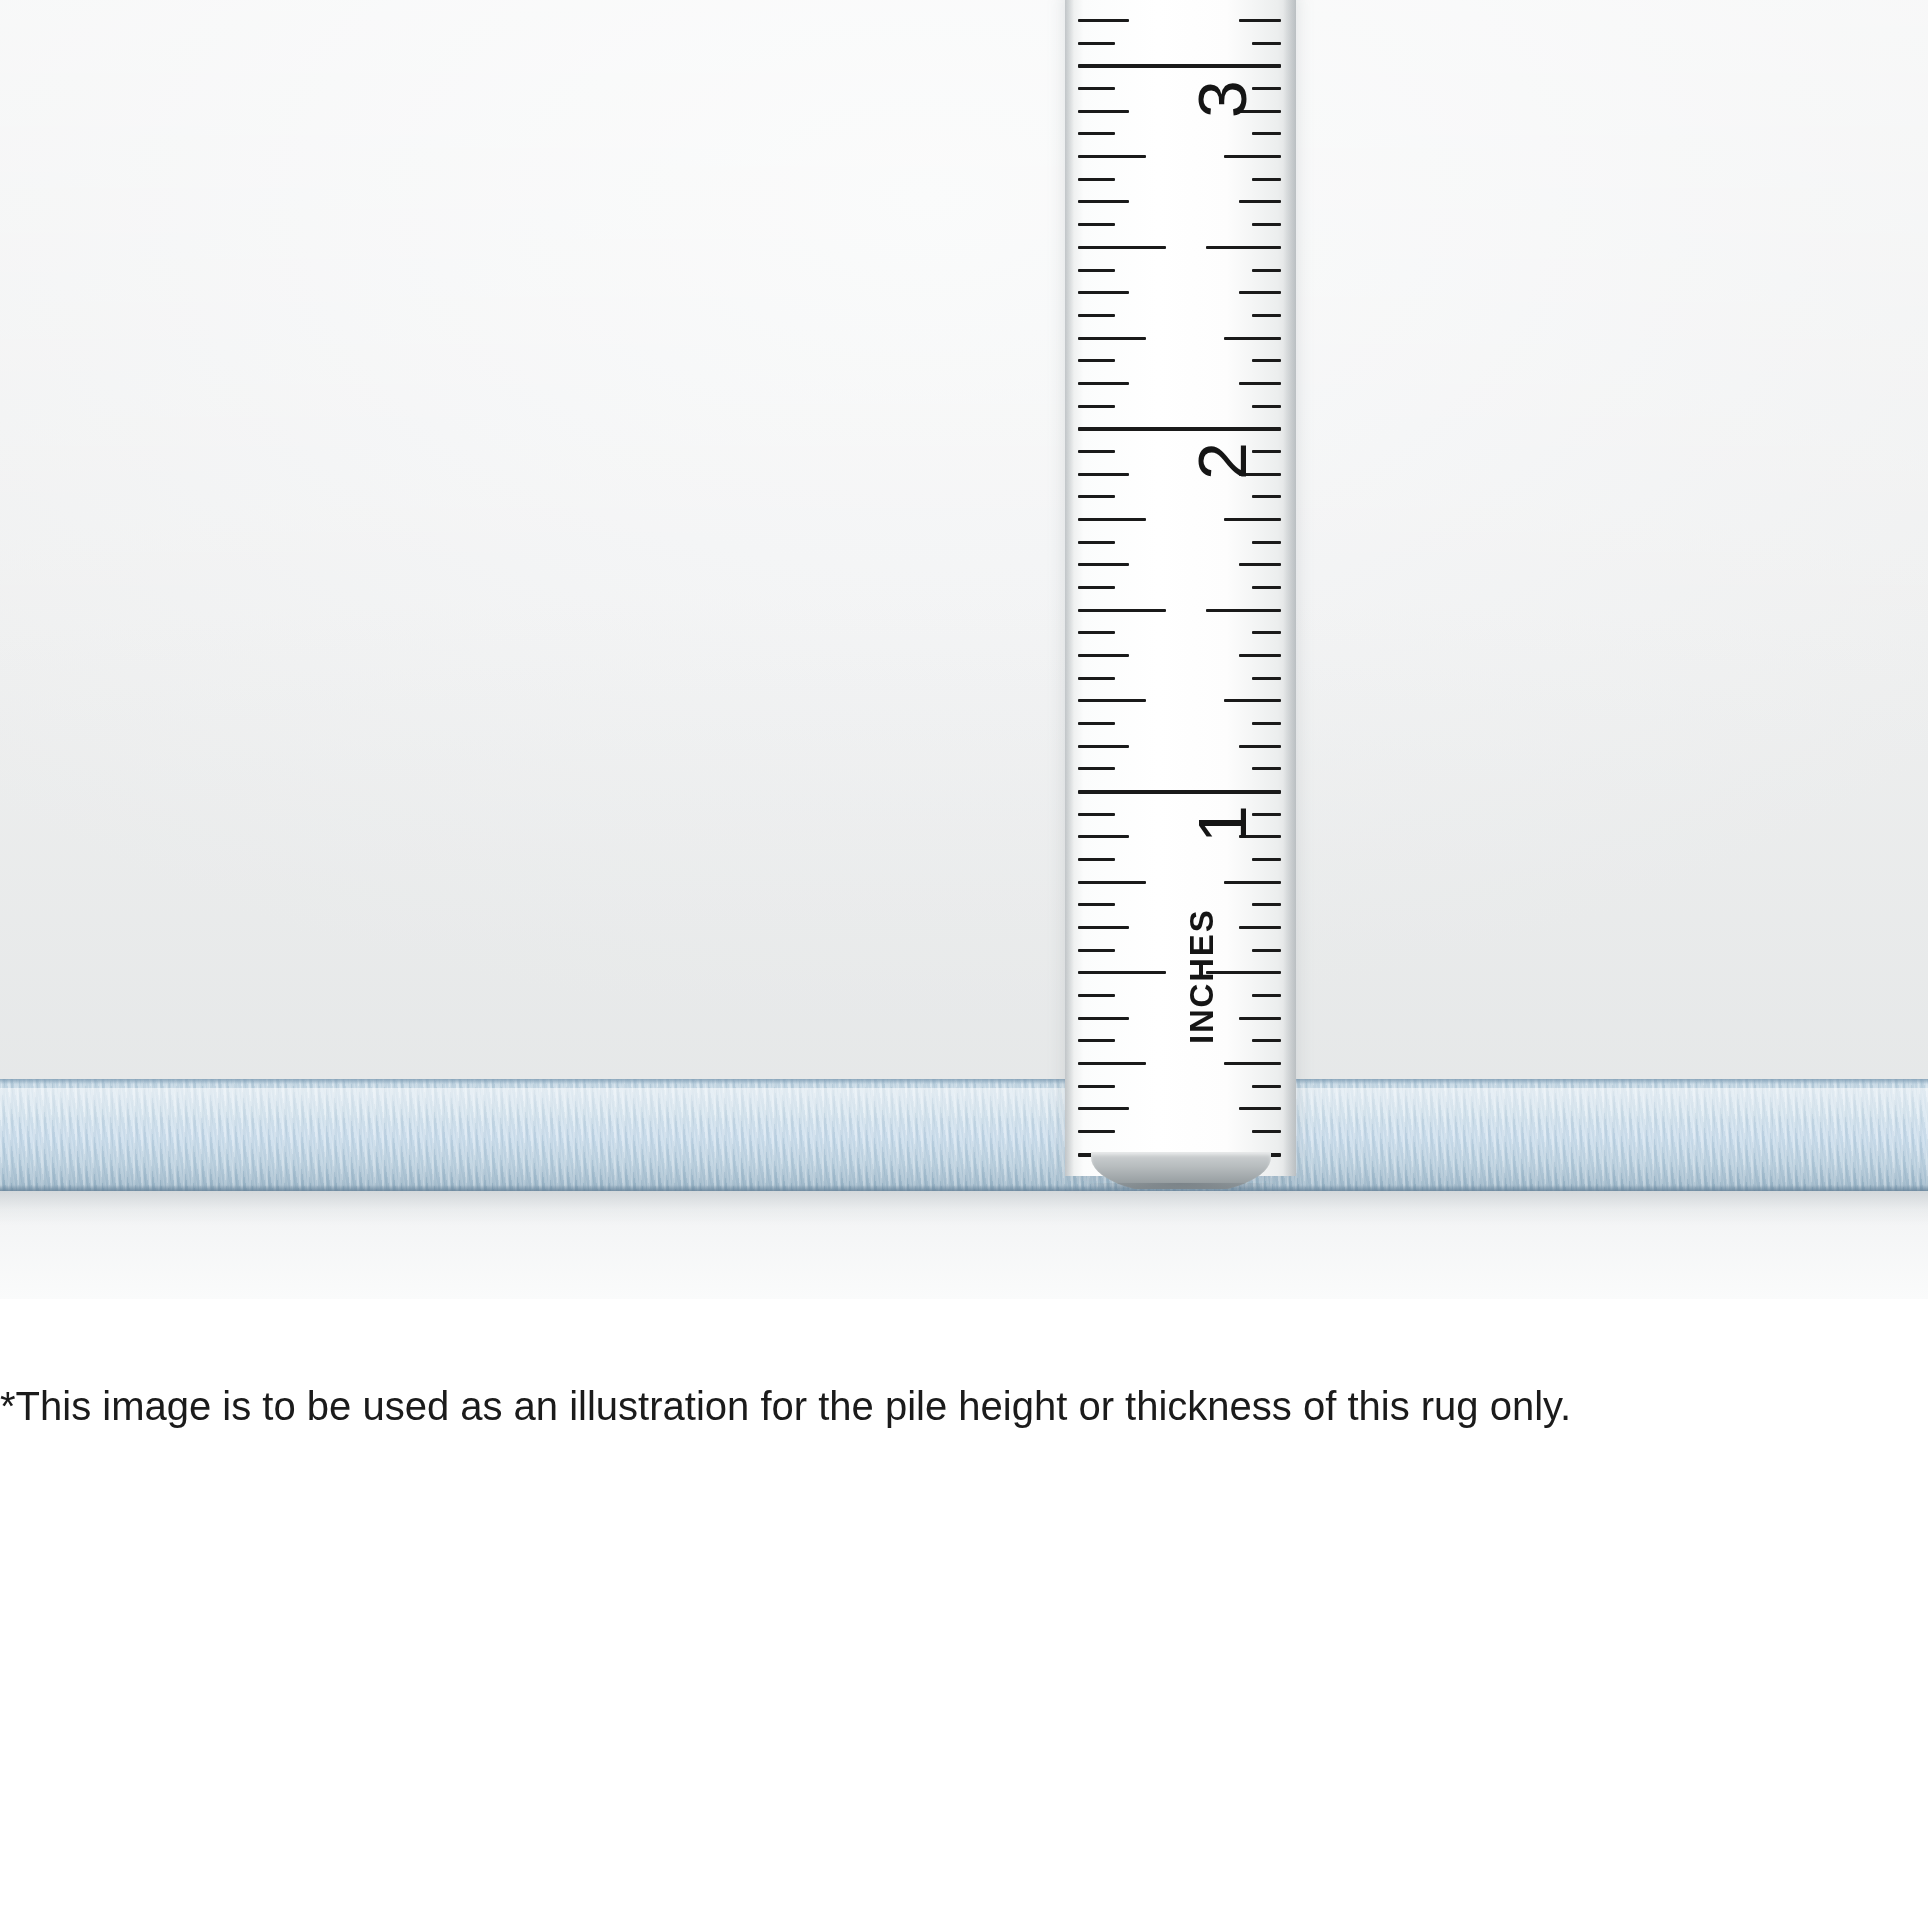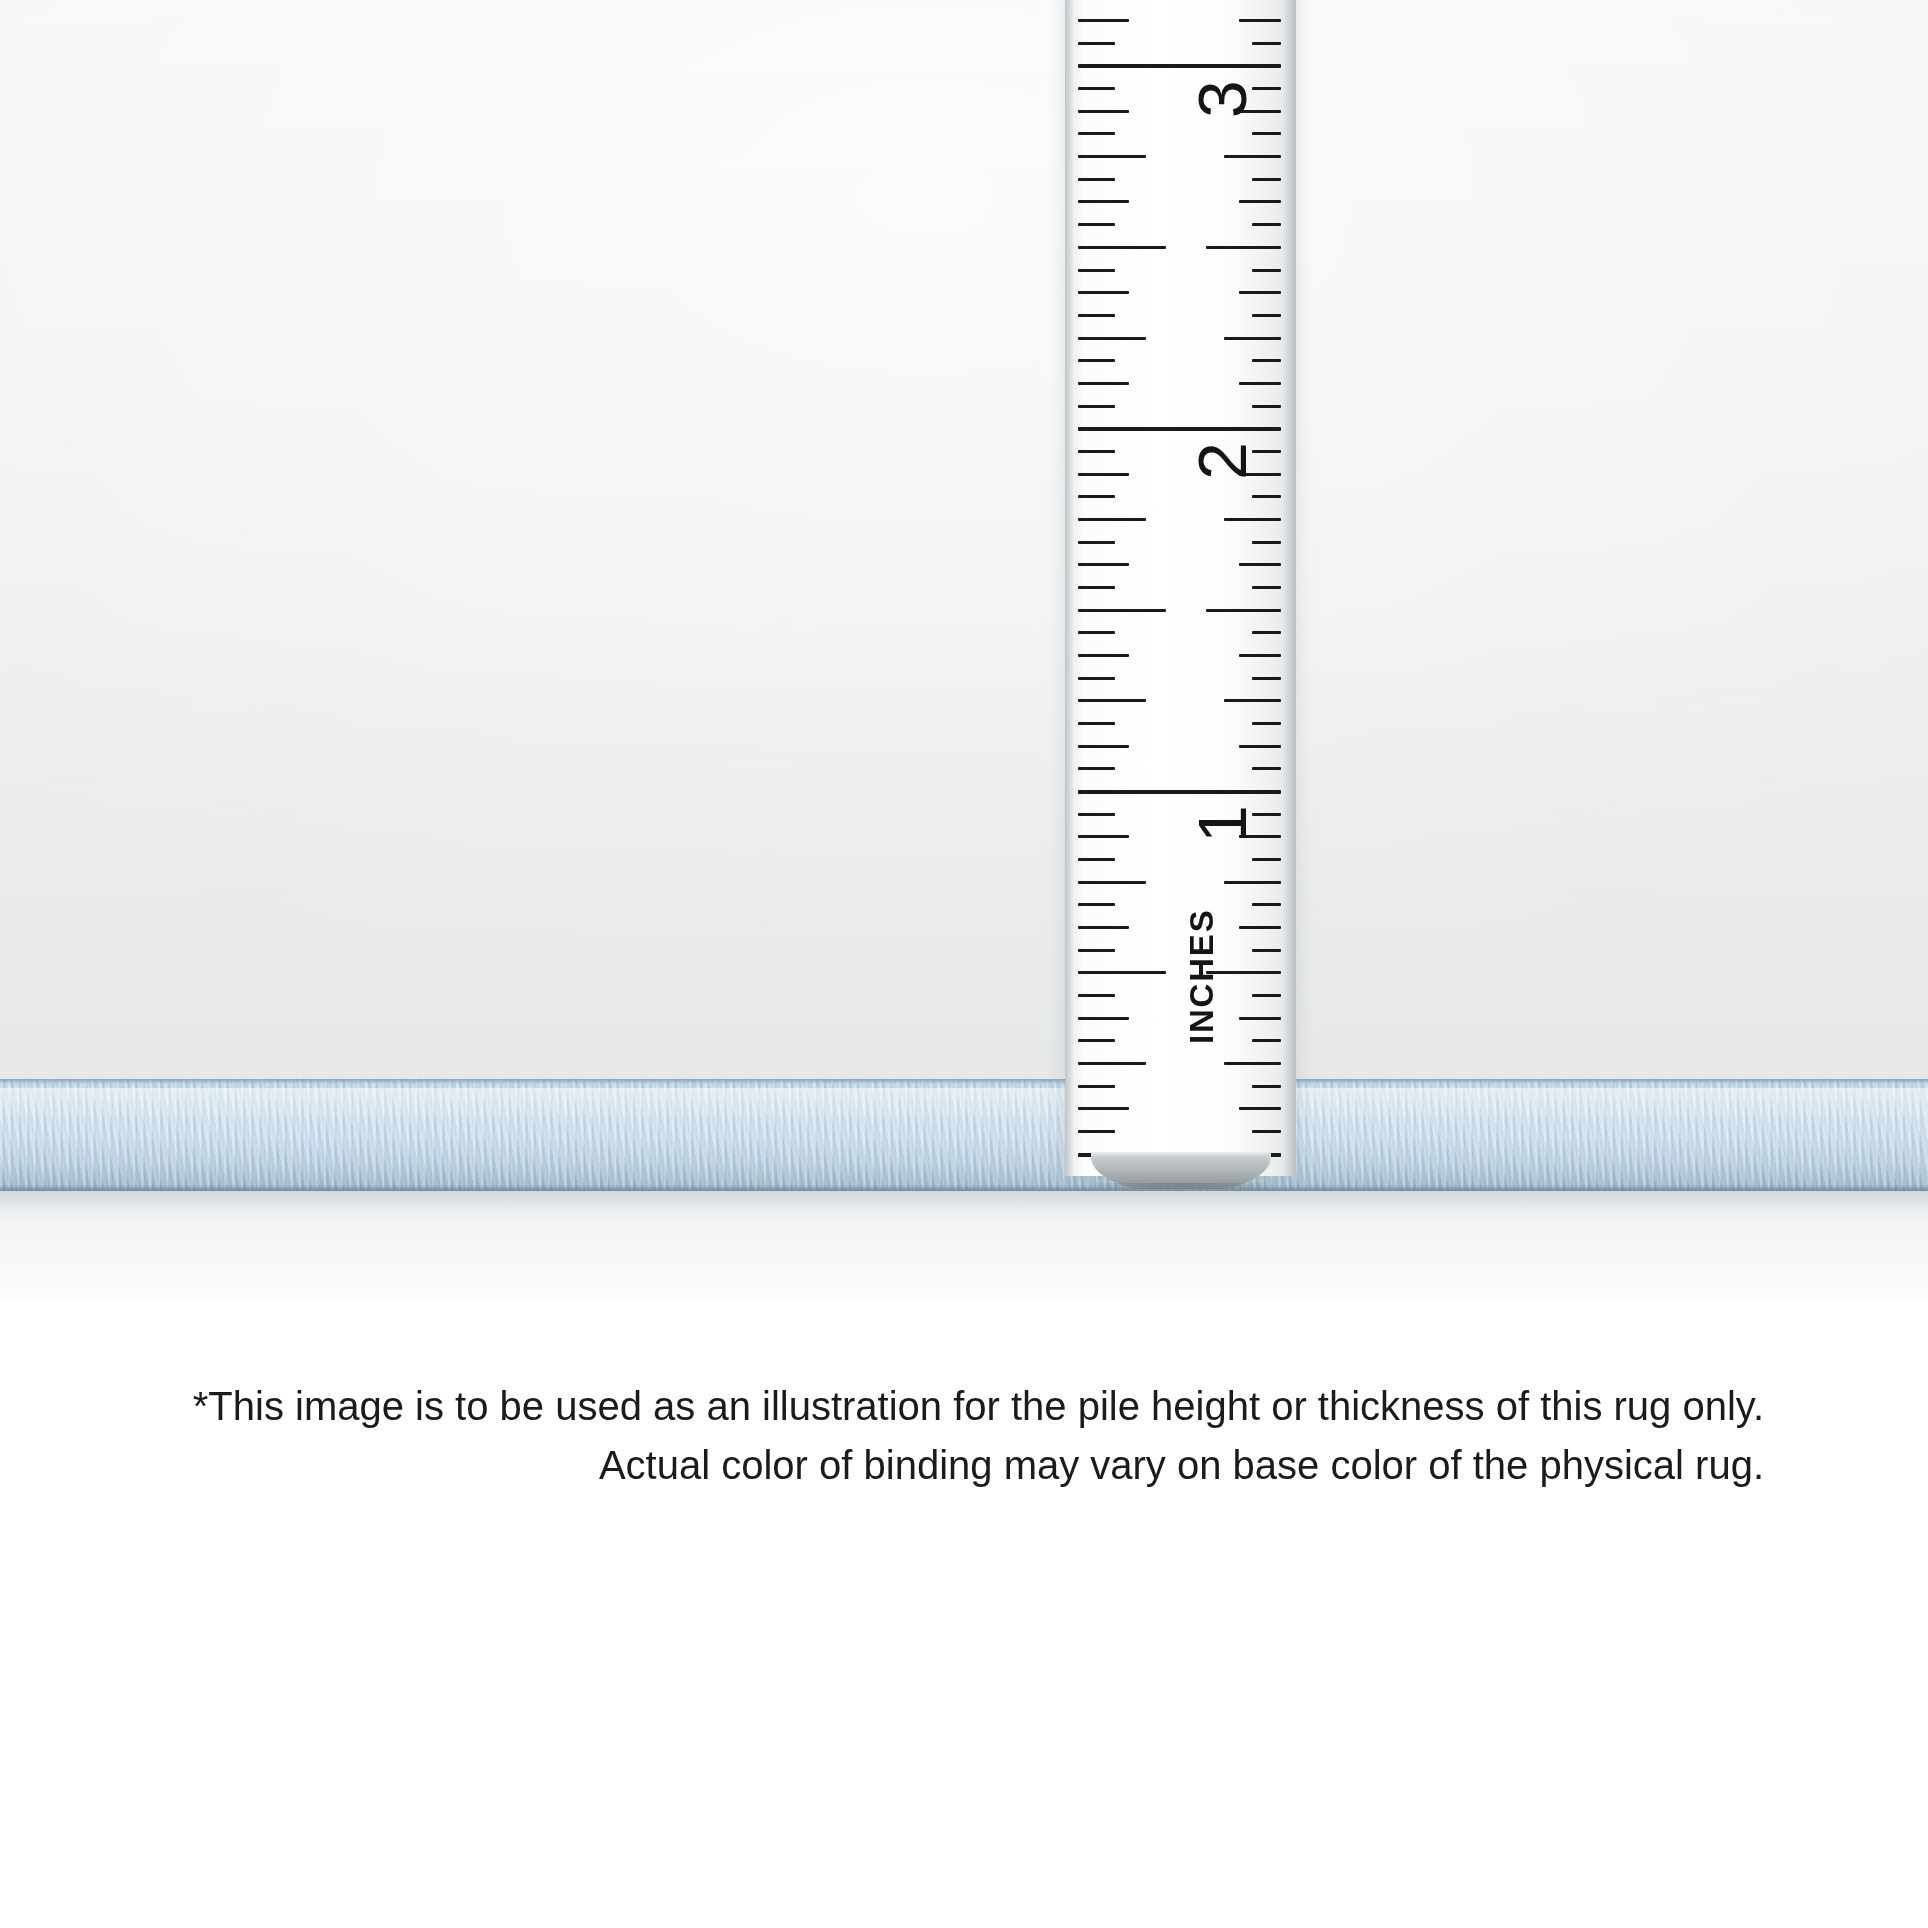--- a/index.html
+++ b/index.html
@@ -250,21 +250,21 @@
     height: 13px;
     background: radial-gradient(ellipse at 50% 0%, rgba(90,100,108,0.45), rgba(255,255,255,0) 70%);
   }
 
   
   .caption {
     position: absolute;
     left: 0;
     top: 1377px;
     width: 1764px;
-    text-align: right;
+    text-align: left;
     color: #1b1b1b;
     font-family: "Liberation Sans", sans-serif;
     font-size: 40px;
     line-height: 59px;
     font-weight: 400;
   }
   .caption .line { display: block; }
 </style>
 </head>
 <body>
@@ -405,17 +405,16 @@
 
     <div class="ruler-tip">
       <div class="ruler-tip-metal"></div>
       <div class="ruler-tip-shadow"></div>
     </div>
 
   </div>
 
   <div class="caption">
     <span class="line">*This image is to be used as an illustration for the pile height or thickness of this rug only.</span>
-    <span class="line">Actual color of binding may vary on base color of the physical rug.</span>
   </div>
 
 </div>
 
 
 </body></html>

